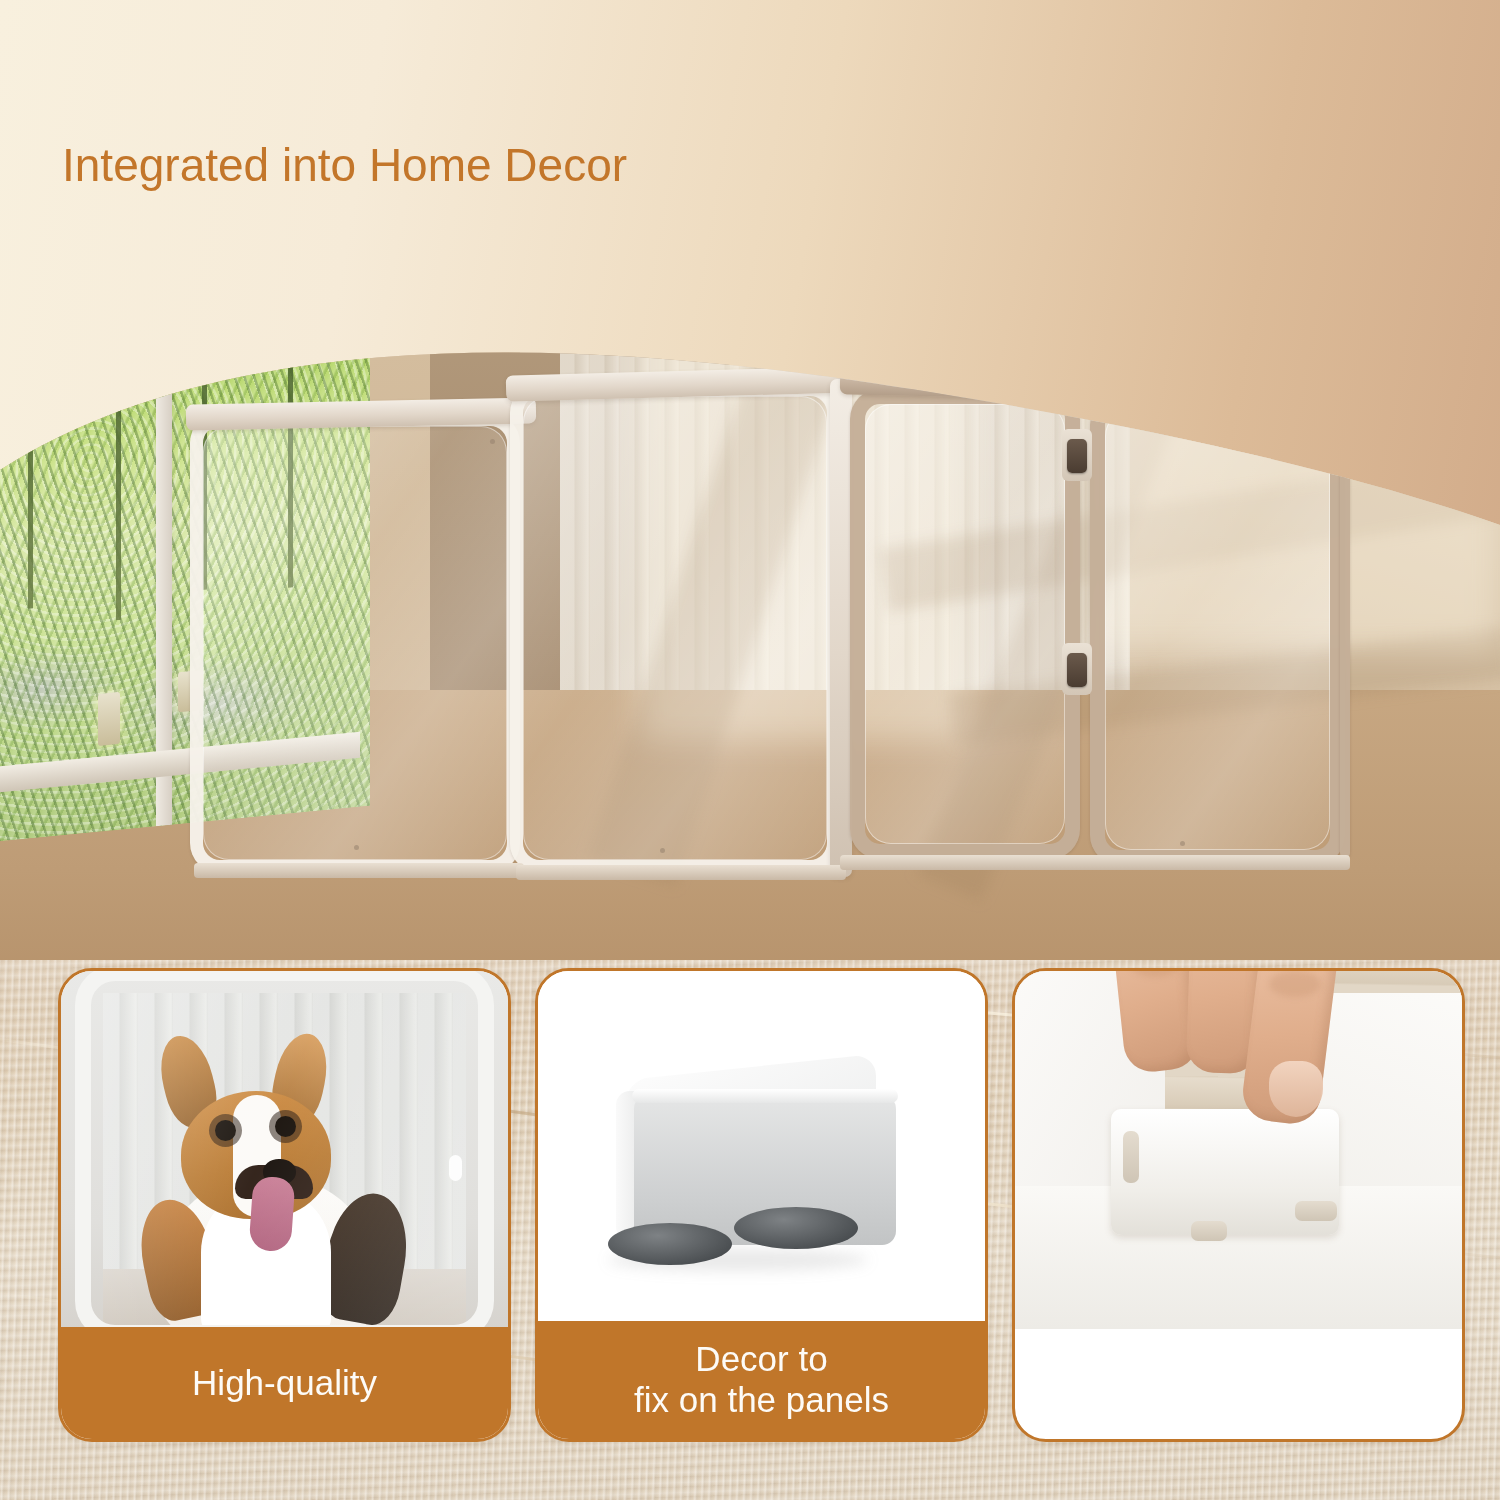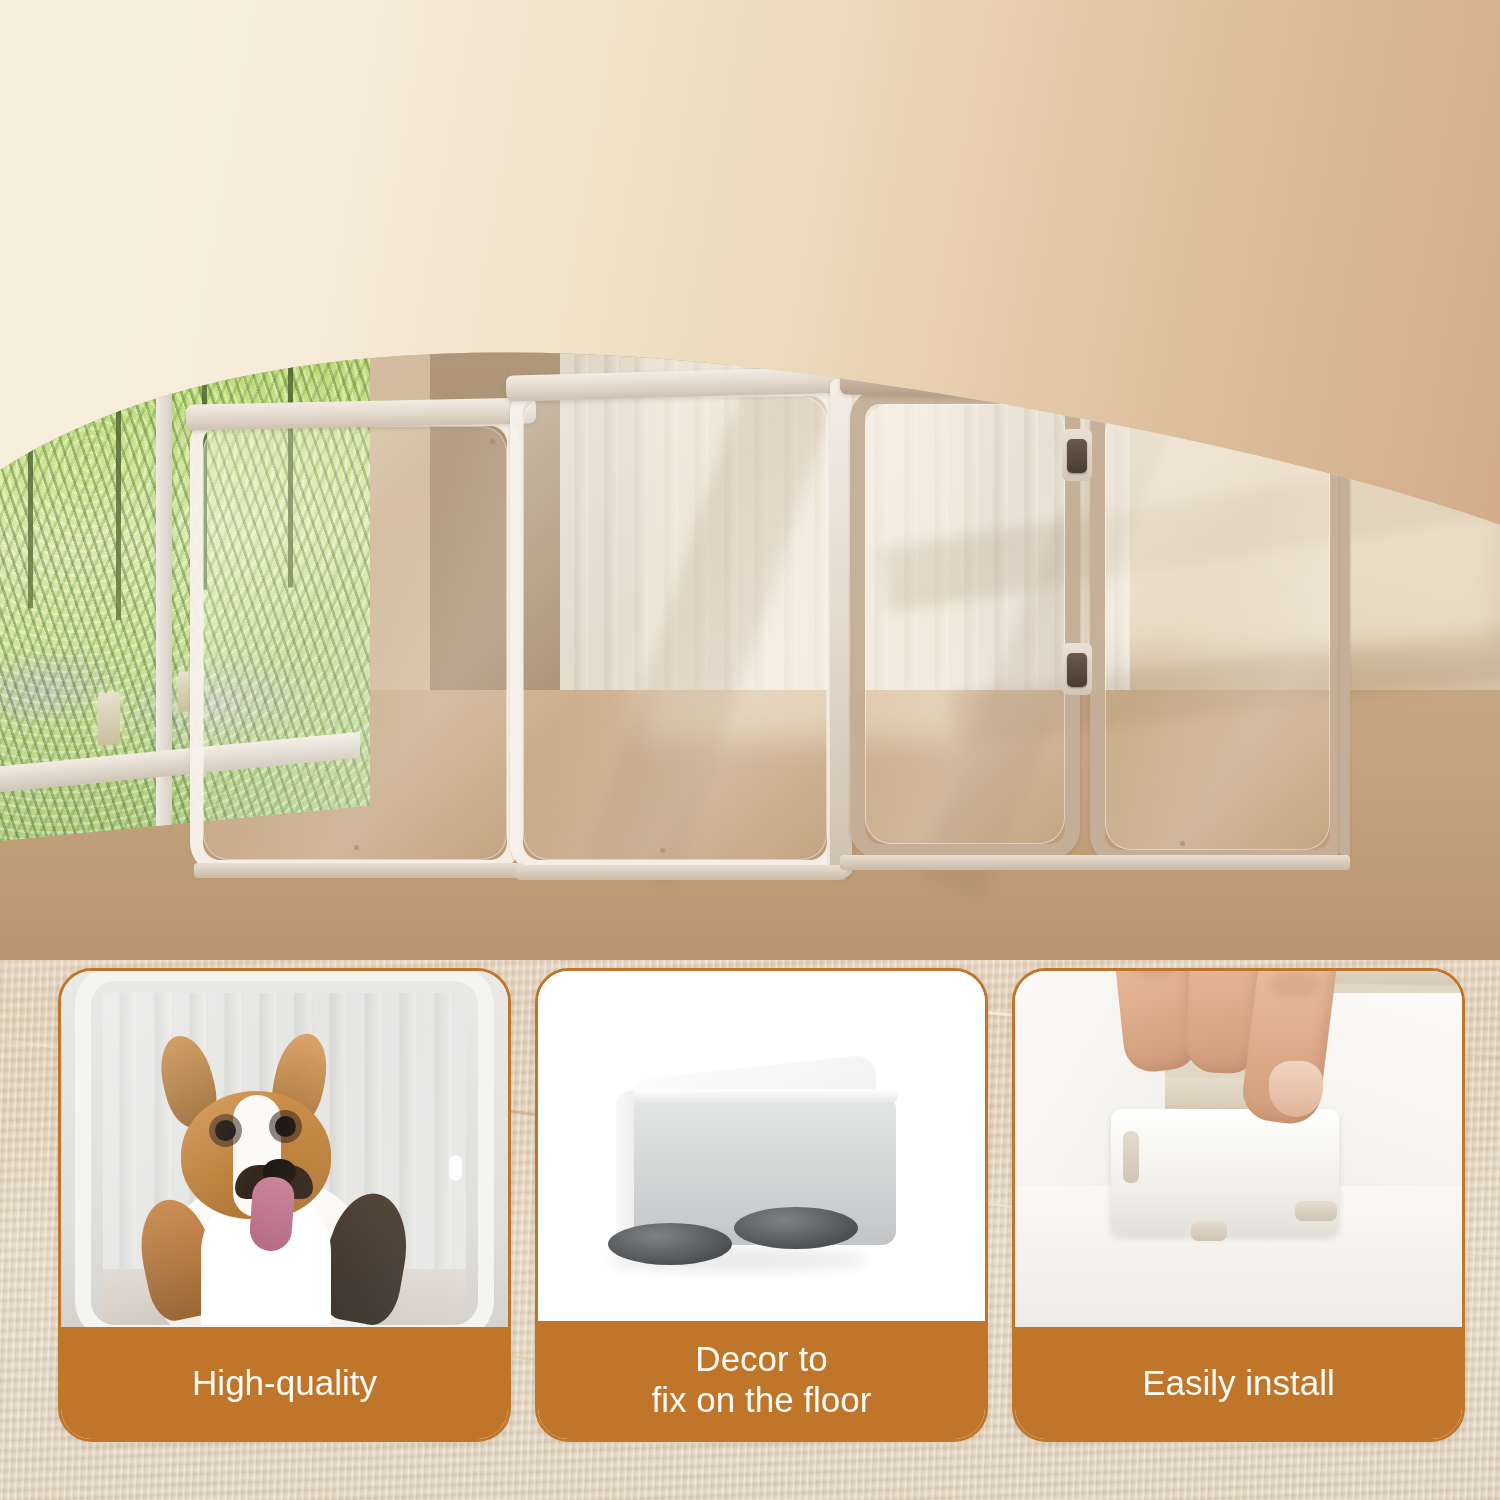--- a/index.html
+++ b/index.html
@@ -272,20 +272,21 @@
 
         <div class="screwdot" style="left:164px;top:480px;"></div>
         <div class="screwdot" style="left:470px;top:483px;"></div>
         <div class="screwdot" style="left:990px;top:476px;"></div>
         <div class="screwdot" style="left:300px;top:74px;"></div>
         <div class="screwdot" style="left:1120px;top:70px;"></div>
       </div>
     </div>
   </div>
 
+  <div class="subhead">Integrated into Home Decor</div>
 
   <div class="cards">
 
     <div class="card c1">
       <div class="card-media">
         <div class="c1-bg"></div>
         <div class="c1-slats"></div>
         <div class="c1-floorstrip"></div>
         <div class="corgi">
           <div class="cg-body"></div>
@@ -320,21 +321,21 @@
         <div class="br-back"></div>
         <div class="br-sideface"></div>
         <div class="br-front"></div>
         <div class="br-lip"></div>
         <div class="cup c-left"></div>
         <div class="cup c-right"></div>
       </div>
       <div class="card-caption">
         <span>
           <span>Decor to</span><br>
-          <span>fix on the floor</span>
+          <span>fix on the panels</span>
         </span>
       </div>
     </div>
 
     <div class="card c3">
       <div class="card-media">
         <div class="c3-bg"></div>
         <div class="c3-pen-left"></div>
         <div class="c3-pen-right"></div>
         <div class="c3-pen-base"></div>
@@ -345,19 +346,16 @@
         <div class="hand">
           <div class="finger" style="left:14px;top:-30px;width:74px;height:182px;transform:rotate(-6deg);"></div>
           <div class="finger" style="left:86px;top:-46px;width:72px;height:200px;transform:rotate(2deg);"></div>
           <div class="finger" style="left:150px;top:-20px;width:78px;height:224px;transform:rotate(7deg);"></div>
           <div class="knuckle" style="left:28px;top:34px;width:48px;height:24px;"></div>
 
           <div class="knuckle" style="left:166px;top:52px;width:52px;height:26px;"></div>
           <div class="nail" style="left:166px;top:142px;width:54px;height:56px;"></div>
         </div>
       </div>
-      <div class="card-caption">
-        <span>Easily install</span>
-      </div>
     </div>
 
   </div>
 </div>
 
 </body></html>

